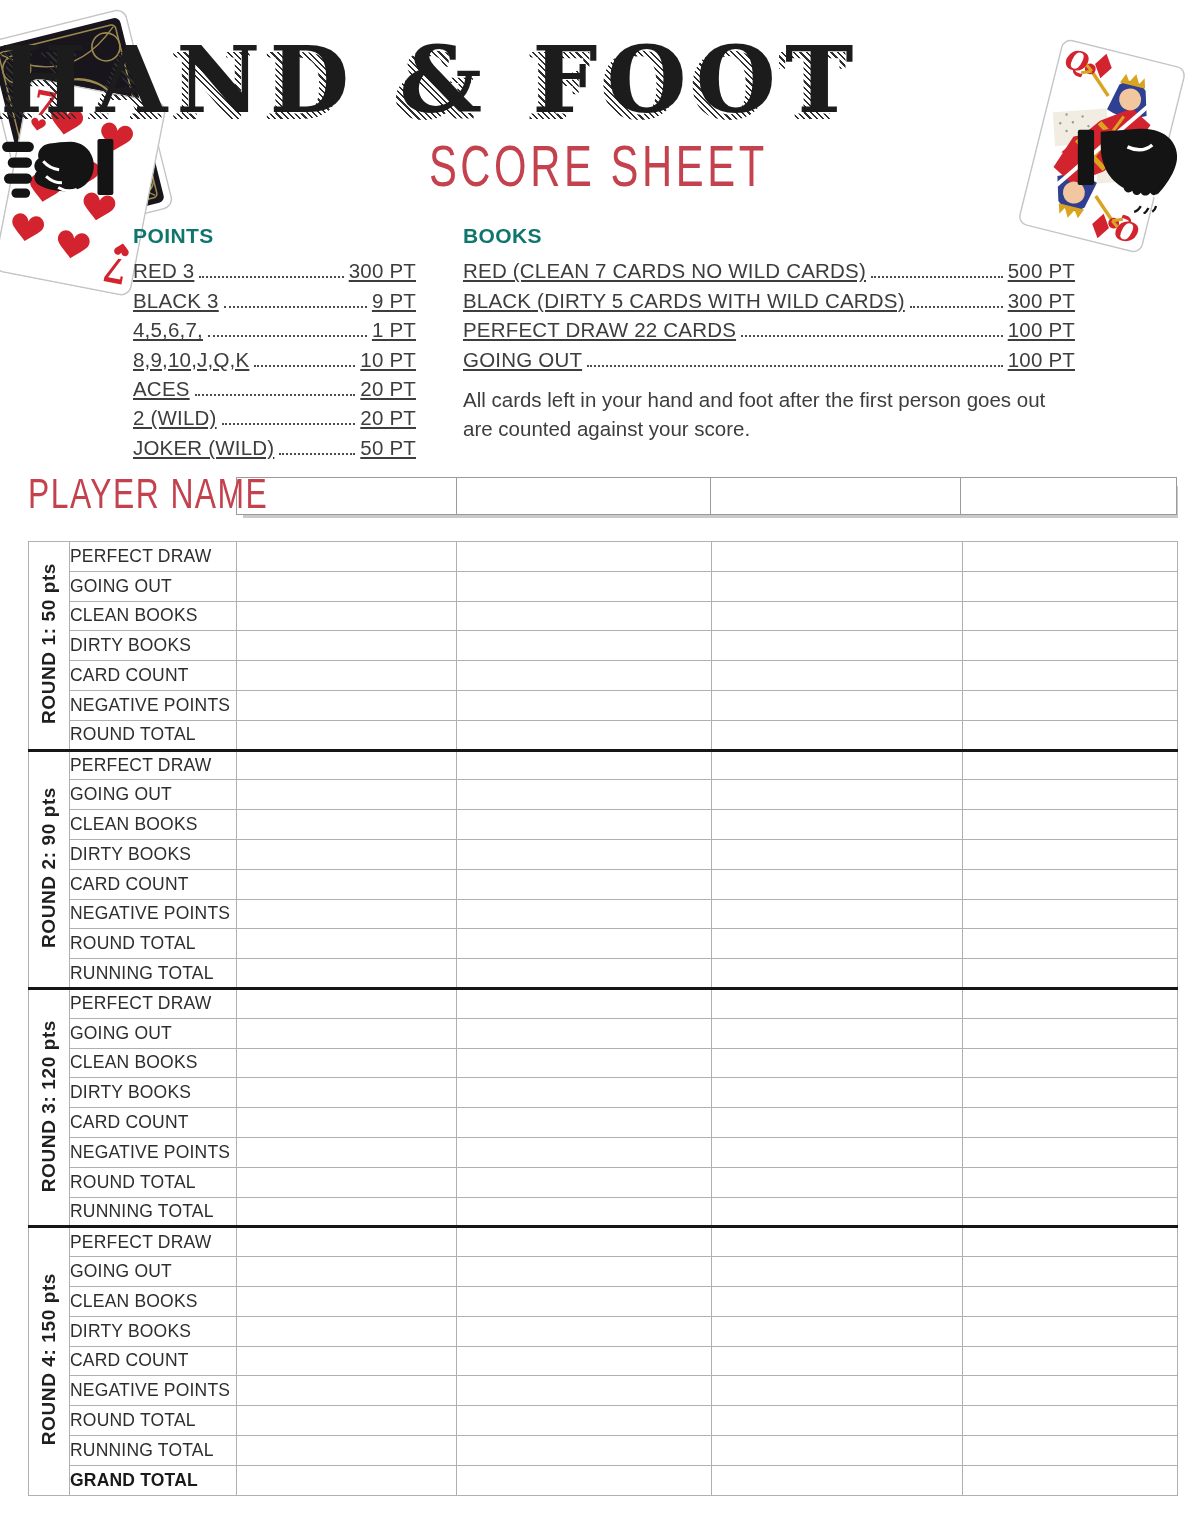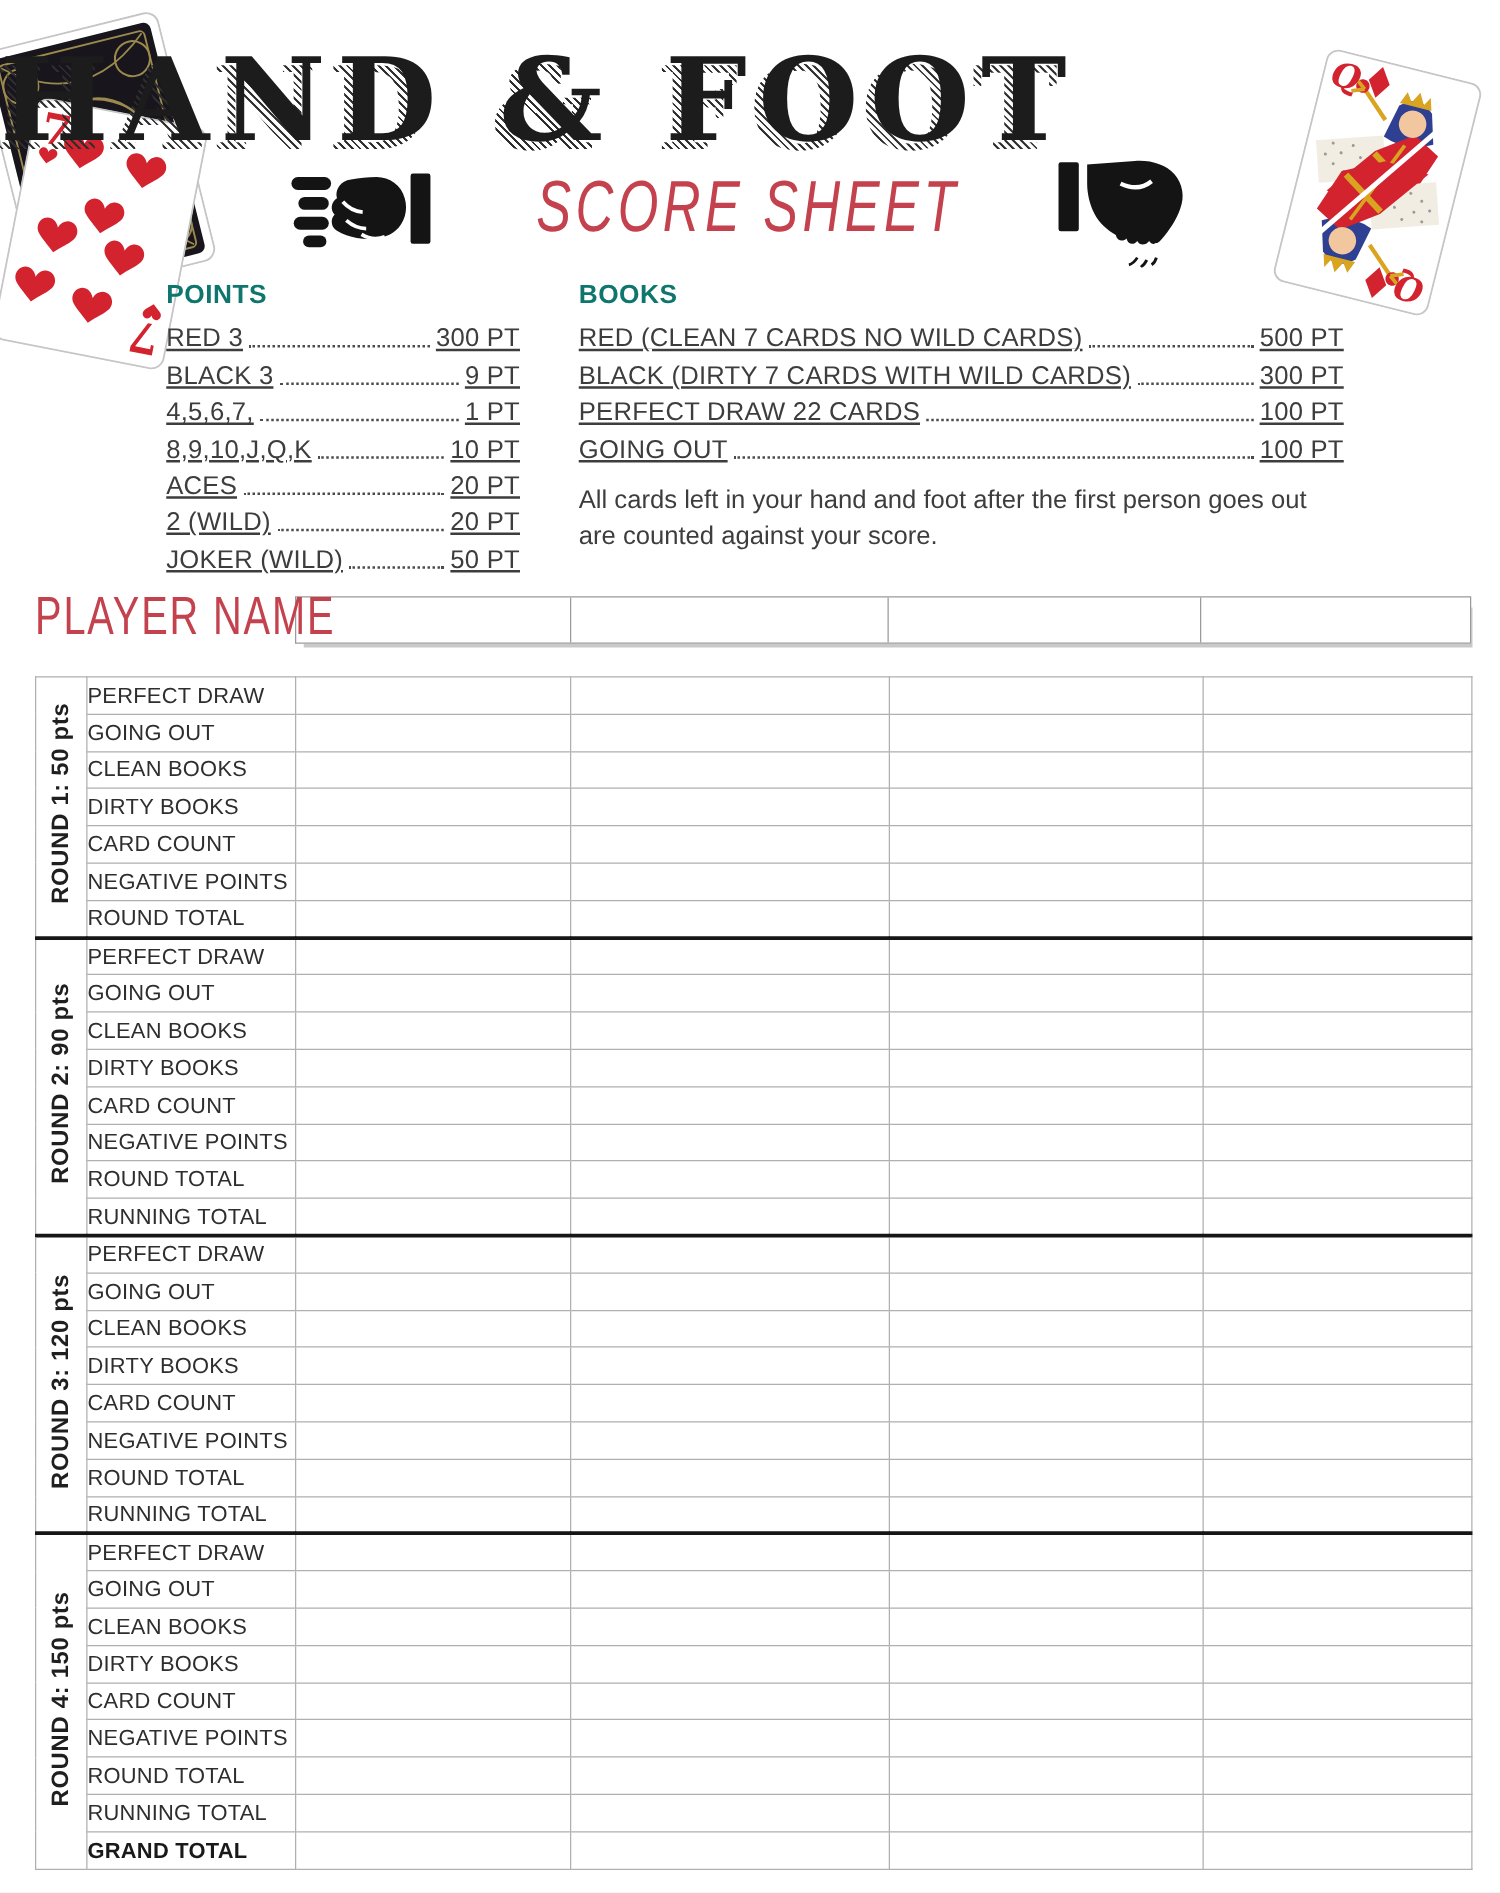--- a/index.html
+++ b/index.html
@@ -26,21 +26,21 @@
   .title-wrap{position:absolute; top:12px; left:0; width:100%; text-align:left;margin-top:21px;}
   .title{position:relative; display:inline-block; font-family:"DejaVu Serif","Liberation Serif",serif;
          font-weight:700; font-size:92px; line-height:1.04; letter-spacing:9px; white-space:nowrap;}
   .title .layer{display:block;}
   .title .hatch{position:absolute; left:-7px; top:7px;
       background:repeating-linear-gradient(45deg,#2e2e2e 0 1.6px,rgba(0,0,0,0) 1.6px 4.4px);
       -webkit-background-clip:text; background-clip:text; color:transparent;}
   .title .solid{position:relative; color:var(--ink);}
 
   .subtitle-row{position:absolute; top:118px; left:0; width:100%;
-      display:flex; justify-content:center; align-items:center; gap:10px;font-style:italic;}
+      display:flex; justify-content:space-between; align-items:center; gap:10px;}
   .score-sheet{display:inline-block; transform:scaleX(.72); transform-origin:center;
       font-size:58px; letter-spacing:5px; color:var(--red); white-space:nowrap; line-height:1;}
   .subtitle-row svg{flex:0 0 auto;}
 
   
   .points{position:absolute; left:133px; top:224px; width:283px;}
   .books{position:absolute; left:463px; top:224px; width:612px;}
   .list-heading{font-weight:700; font-size:21px; color:#0f766e; letter-spacing:.4px; height:30px;}
   .leader-list{list-style:none;}
   .leader-list li{display:flex; align-items:flex-end; height:29.4px; font-size:20.5px; color:var(--text); letter-spacing:.2px;text-decoration:underline;}
@@ -236,21 +236,21 @@
 
   <section class="books">
     <div class="list-heading">BOOKS</div>
     <ul class="leader-list" id="books-list">
         <li>
           <span class="lbl">RED (CLEAN 7 CARDS NO WILD CARDS)</span>
           <span class="dots"></span>
           <span class="val">500 PT</span>
         </li>
         <li>
-          <span class="lbl">BLACK (DIRTY 7 CARDS WITH WILD CARDS)</span>
+          <span class="lbl">BLACK (DIRTY 5 CARDS WITH WILD CARDS)</span>
           <span class="dots"></span>
           <span class="val">300 PT</span>
         </li>
         <li>
           <span class="lbl">PERFECT DRAW 22 CARDS</span>
           <span class="dots"></span>
           <span class="val">100 PT</span>
         </li>
         <li>
           <span class="lbl">GOING OUT</span>

